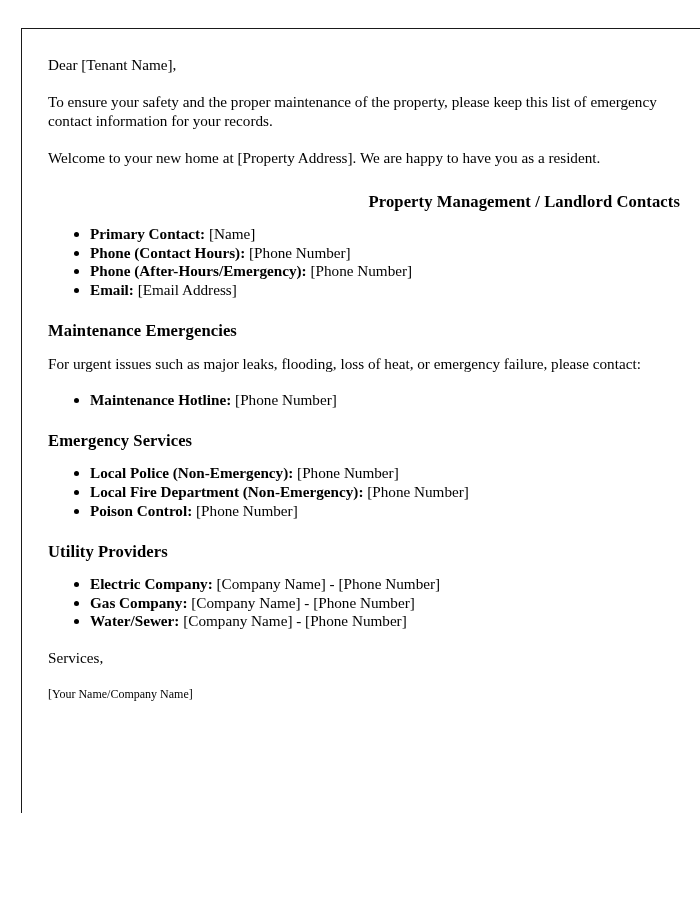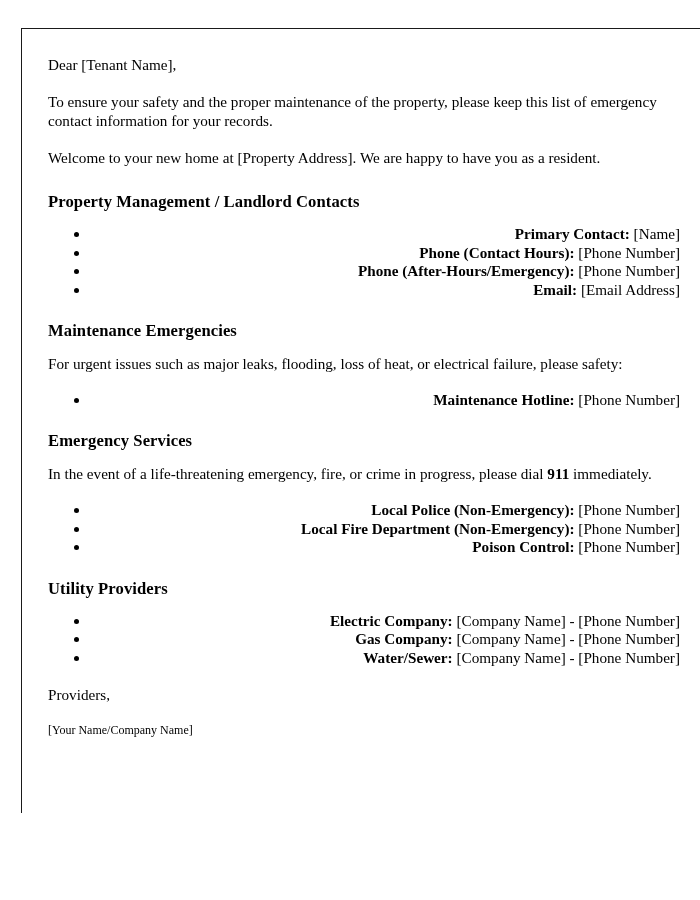--- a/index.html
+++ b/index.html
@@ -45,34 +45,34 @@
   h2.section {
     margin: 22px 0 13px 0;
     font-size: 16.6px;
     line-height: 20px;
     font-weight: bold;
     letter-spacing: 0.1px;
   }
 
   h2.section.first {
     margin-top: 25px;
+    text-align: right;
   }
 
   ul.contact-list {
     margin: 0 0 17px 0;
     padding-left: 42px;
     list-style-type: disc;
   }
 
   ul.contact-list li {
     font-size: 15.2px;
     line-height: 18.6px;
     margin: 0;
     padding: 0;
-    text-align: right;
   }
 
   li .lbl {
     font-weight: bold;
   }
 
   li .val {
     font-weight: normal;
   }
 
@@ -118,30 +118,29 @@
         <span class="lbl">Phone (After-Hours/Emergency):</span>
         <span class="val">[Phone Number]</span>
       </li>
       <li>
         <span class="lbl">Email:</span>
         <span class="val">[Email Address]</span>
       </li>
     </ul>
 
     <h2 class="section">Maintenance Emergencies</h2>
-    <p class="para">For urgent issues such as major leaks, flooding, loss of heat, or electrical failure, please safety:</p>
+    <p class="para">For urgent issues such as major leaks, flooding, loss of heat, or emergency failure, please contact:</p>
     <ul class="contact-list">
       <li>
         <span class="lbl">Maintenance Hotline:</span>
         <span class="val">[Phone Number]</span>
       </li>
     </ul>
 
     <h2 class="section">Emergency Services</h2>
-    <p class="para"><span>In the event of a life-threatening emergency, fire, or crime in progress, please dial </span><span class="b">911</span><span> immediately.</span></p>
     <ul class="contact-list">
       <li>
         <span class="lbl">Local Police (Non-Emergency):</span>
         <span class="val">[Phone Number]</span>
       </li>
       <li>
         <span class="lbl">Local Fire Department (Non-Emergency):</span>
         <span class="val">[Phone Number]</span>
       </li>
       <li>
@@ -160,18 +159,18 @@
         <span class="lbl">Gas Company:</span>
         <span class="val">[Company Name] - [Phone Number]</span>
       </li>
       <li>
         <span class="lbl">Water/Sewer:</span>
         <span class="val">[Company Name] - [Phone Number]</span>
       </li>
     </ul>
 
 
-    <p class="sign-off">Providers,</p>
+    <p class="sign-off">Services,</p>
 
     <p class="signature-line">[Your Name/Company Name]</p>
 
   </div>
 </div>
 
 </body></html>

